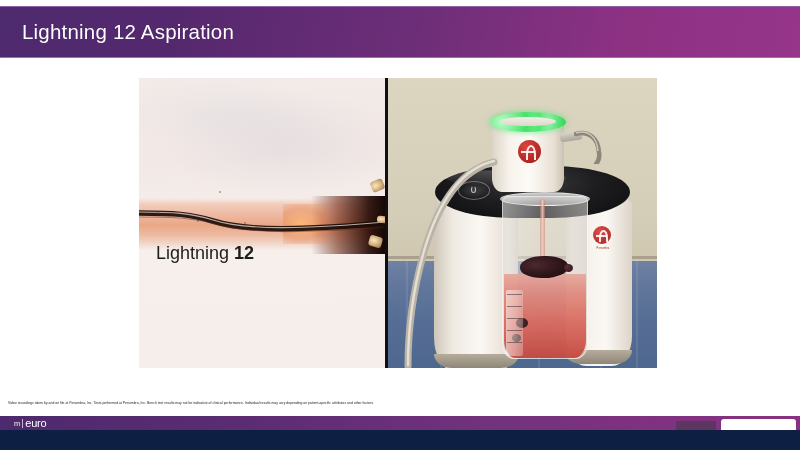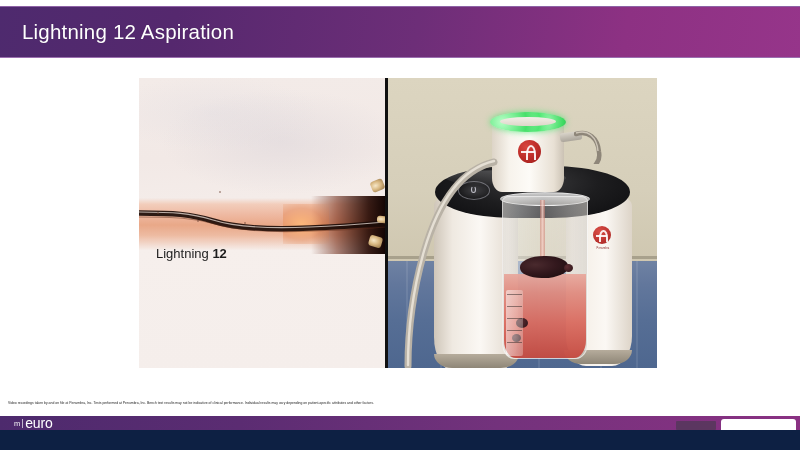--- a/index.html
+++ b/index.html
@@ -84,21 +84,21 @@
   }
   .wire-tip {
     position: absolute; width: 13px; height: 11px;
     background: radial-gradient(ellipse at 35% 45%, #f6e7c8 0%, #d9b882 45%, #8e6f42 100%);
     border-radius: 3px;
     transform: rotate(-22deg);
   }
   #caption-left {
     position: absolute; left: 17px; top: 168px;
     color: #1d1d1d;
-    font-size: 13px;
+    font-size: 18px;
     line-height: 15.2px;
     font-family: "Liberation Sans", sans-serif;
   }
   #caption-left b { font-weight: 700; }
 
   
   #photo-right {
     width: 269px; height: 290px;
     background: linear-gradient(180deg, #d9d2bd 0%, #d7cfb9 52%, #cdc5ad 62%, #6d7f9c 64%, #5c719a 100%);
   }
@@ -285,21 +285,21 @@
     color: #ffffff;
   }
   #brand-m {
     font-size: 7.5px; font-weight: 400; line-height: 11px;
     opacity: 0.95;
   }
   #brand-bar {
     width: 1px; height: 9px; background: rgba(255,255,255,0.65);
   }
   #brand-word {
-    font-size: 14px; line-height: 12px; letter-spacing: -0.2px;
+    font-size: 11px; line-height: 12px; letter-spacing: -0.2px;
   }
   #bottom-dark {
     position: absolute; left: 0; top: 430px; width: 800px; height: 20px;
     background: #0d2043;
   }
   #ctrl-ghost {
     position: absolute; left: 676px; top: 421px; width: 40px; height: 9px;
     background: rgba(60,58,70,0.55);
     border-radius: 1px;
   }

